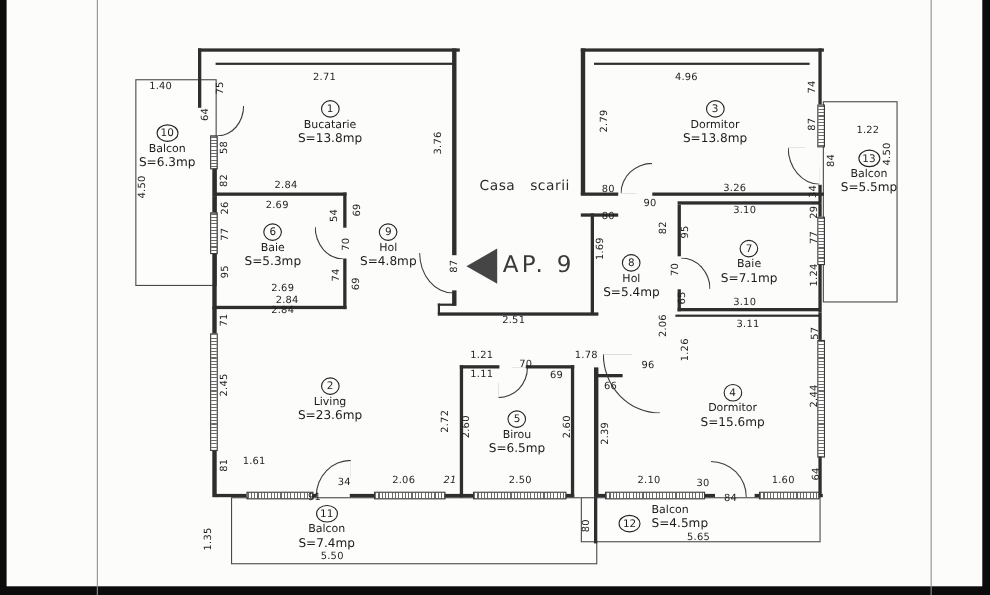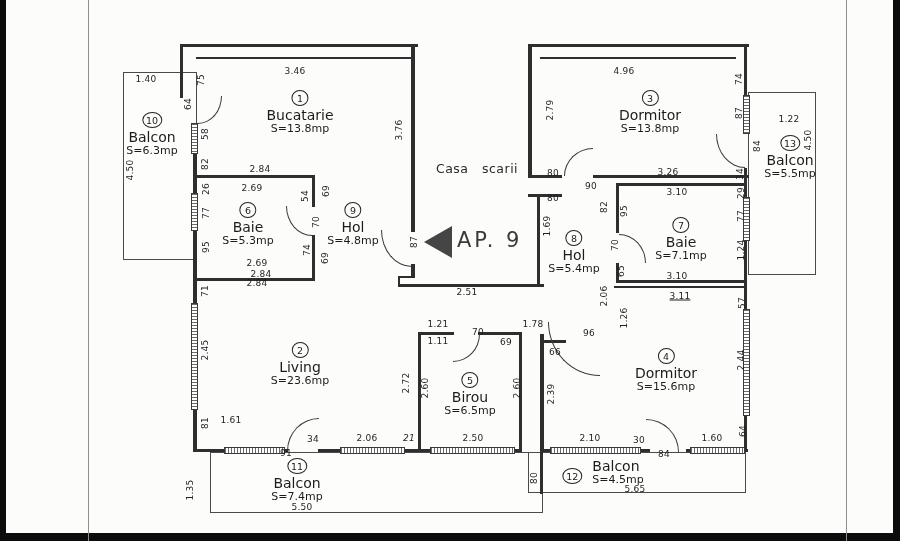--- a/index.html
+++ b/index.html
@@ -31,21 +31,21 @@
   .dim.rot{transform:translate(-50%,-50%) rotate(-90deg);}
   .room-label{
     position:absolute;text-align:center;color:#1c1c1c;
     transform:translate(-50%,0);line-height:1.15;white-space:nowrap;
   }
   .room-label .circ{
     display:inline-block;min-width:9px;height:13px;padding:1px 3px 0 3px;
     border:1.1px solid #222;border-radius:50%;
     font-size:9.5px;line-height:13px;text-align:center;margin-bottom:1px;
   }
-  .room-label .rname{font-size:14px;}
+  .room-label .rname{font-size:10px;}
   .room-label .rarea{font-size:11px;}
   .room-label.inline{text-align:left;}
   .room-label.inline .circ{position:absolute;left:-30px;top:10px;}
   #staircase-label{
     position:absolute;left:477px;top:168px;transform:translate(-50%,-50%);
     font-size:12.5px;color:#2a2a2a;word-spacing:9px;letter-spacing:0.5px;white-space:nowrap;text-align:center;
   }
   #apartment-label{
     position:absolute;left:457px;top:228px;
     font-size:21px;color:#3a3a3a;letter-spacing:3px;white-space:nowrap;
@@ -140,21 +140,21 @@
       <div class="arc tl" style="left: 564px; top: 148px; width: 29px; height: 28px;"></div>
       <div class="arc tr" style="left: 619px; top: 234px; width: 27px; height: 29px;"></div>
       <div class="arc bl" style="left: 548px; top: 322px; width: 52px; height: 54px;"></div>
       <div class="arc br" style="left: 453px; top: 334px; width: 27px; height: 28px;"></div>
       <div class="arc tl" style="left: 287px; top: 418px; width: 32px; height: 33px;"></div>
       <div class="arc tr" style="left: 646px; top: 419px; width: 33px; height: 33px;"></div>
       <div class="arc bl" style="left: 716px; top: 134px; width: 29px; height: 34px;"></div>
     </div>
   <div id="dims">
       <div class="dim" style="left: 146px; top: 79px;">1.40</div>
-      <div class="dim" style="left: 295px; top: 71px;">3.46</div>
+      <div class="dim" style="left: 295px; top: 71px;">2.71</div>
       <div class="dim rot" style="left: 201px; top: 80px;">75</div>
       <div class="dim rot" style="left: 188px; top: 104px;">64</div>
       <div class="dim rot" style="left: 205px; top: 134px;">58</div>
       <div class="dim rot" style="left: 205px; top: 164px;">82</div>
       <div class="dim rot" style="left: 130px; top: 170px;">4.50</div>
       <div class="dim rot" style="left: 399px; top: 130px;">3.76</div>
       <div class="dim" style="left: 260px; top: 169px;">2.84</div>
       <div class="dim" style="left: 252px; top: 188px;">2.69</div>
       <div class="dim rot" style="left: 206px; top: 189px;">26</div>
       <div class="dim rot" style="left: 326px; top: 191px;">69</div>
@@ -184,21 +184,21 @@
       <div class="dim rot" style="left: 741px; top: 193px;">29</div>
       <div class="dim rot" style="left: 604px; top: 207px;">82</div>
       <div class="dim rot" style="left: 624px; top: 211px;">95</div>
       <div class="dim rot" style="left: 547px; top: 226px;">1.69</div>
       <div class="dim rot" style="left: 741px; top: 216px;">77</div>
       <div class="dim rot" style="left: 615px; top: 245px;">70</div>
       <div class="dim rot" style="left: 741px; top: 250px;">1.24</div>
       <div class="dim rot" style="left: 621px; top: 271px;">65</div>
       <div class="dim" style="left: 677px; top: 276px;">3.10</div>
       <div class="dim rot" style="left: 604px; top: 296px;">2.06</div>
-      <div class="dim" style="left: 680px; top: 296px; text-decoration: underline;">3.11</div>
+      <div class="dim" style="left: 680px; top: 296px;">3.11</div>
       <div class="dim rot" style="left: 742px; top: 303px;">57</div>
       <div class="dim rot" style="left: 624px; top: 318px;">1.26</div>
       <div class="dim" style="left: 257px; top: 283px;">2.84</div>
       <div class="dim rot" style="left: 205px; top: 291px;">71</div>
       <div class="dim rot" style="left: 205px; top: 350px;">2.45</div>
       <div class="dim rot" style="left: 205px; top: 423px;">81</div>
       <div class="dim" style="left: 438px; top: 324px;">1.21</div>
       <div class="dim" style="left: 478px; top: 332px;">70</div>
       <div class="dim" style="left: 533px; top: 324px;">1.78</div>
       <div class="dim" style="left: 438px; top: 341px;">1.11</div>

